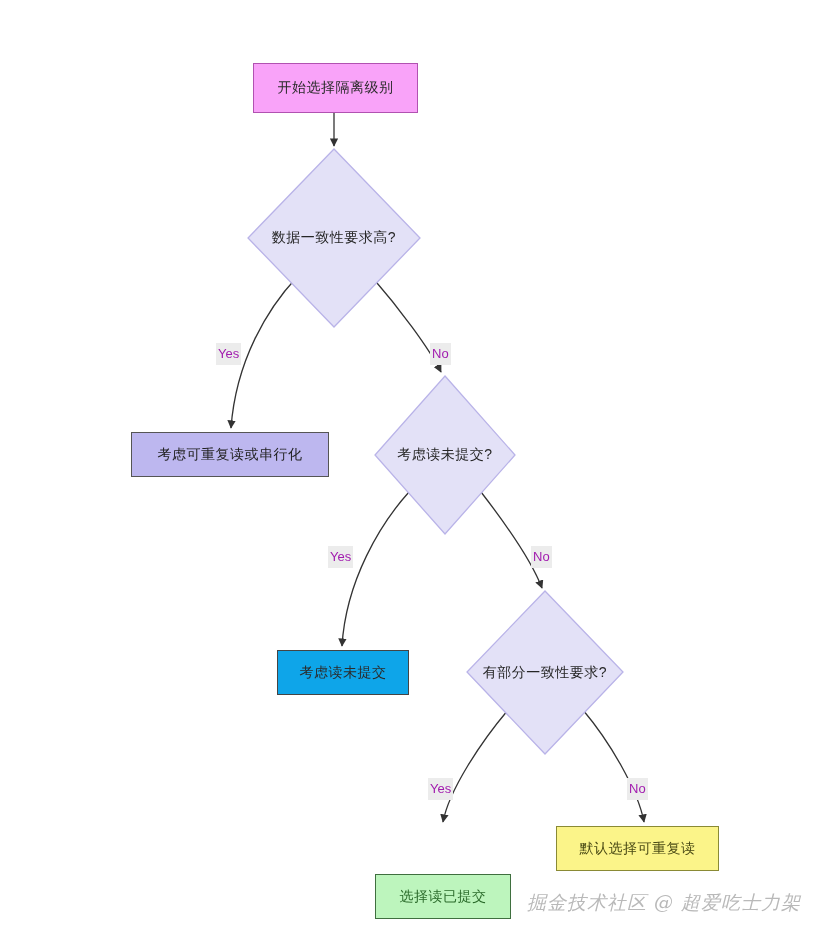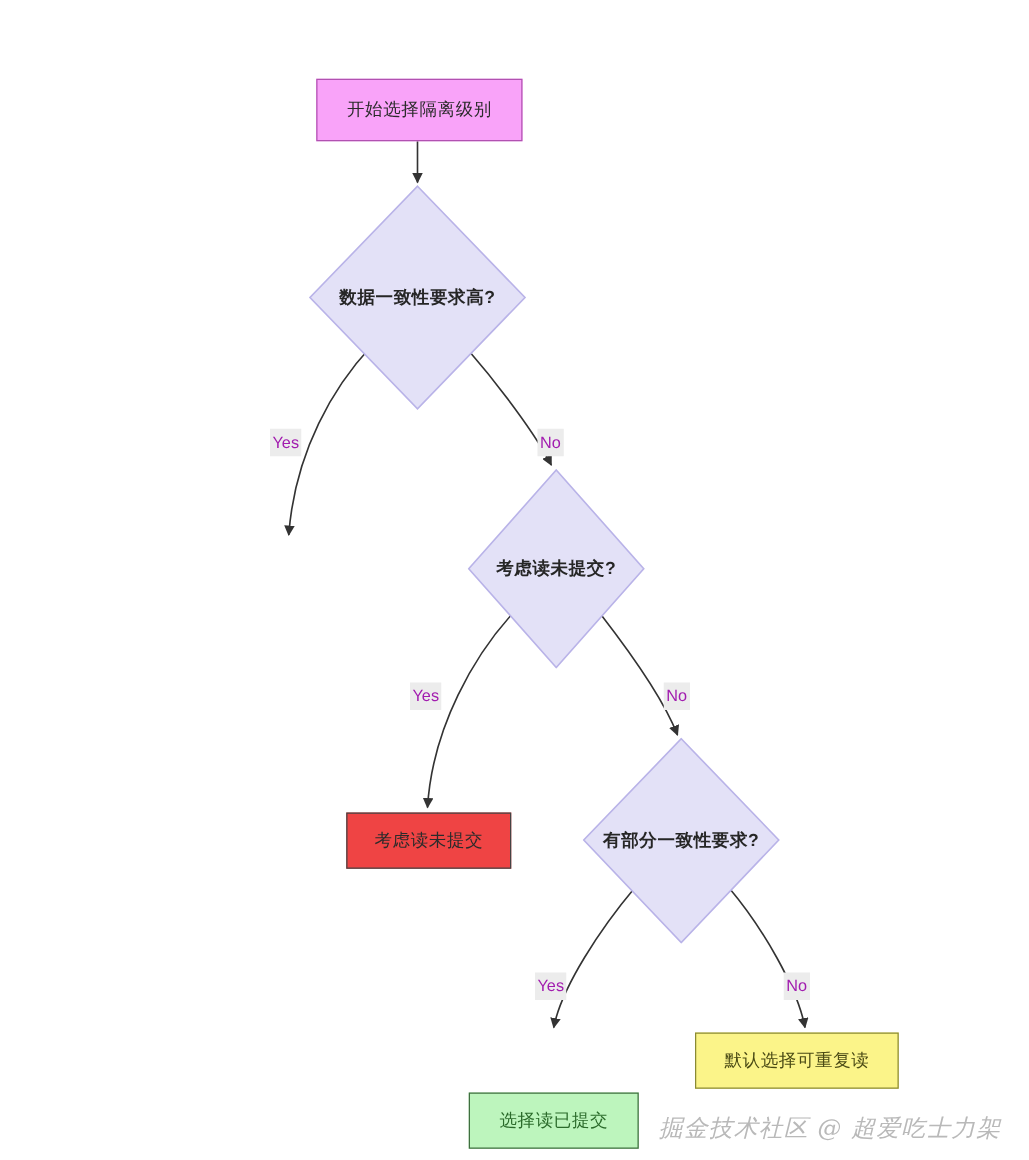--- a/index.html
+++ b/index.html
@@ -71,21 +71,21 @@
     background: #f9a3f9;
     border-color: #b152b1;
     color: #2b2b2b;
   }
   .node-blue {
     background: #bdb7ef;
     border-color: #555555;
     color: #222222;
   }
   .node-red {
-    background: #ef4444;
+    background: #0ea5e9;
     border-color: #444444;
     color: #2b2b2b;
   }
   .node-green {
     background: #bdf5bd;
     border-color: #3f6f3f;
     color: #2b6b2b;
   }
   .node-yellow {
     background: #fbf489;
@@ -110,21 +110,20 @@
     stroke: #b9b3e8;
     stroke-width: 1.3px;
   }
   .diamond-label {
     position: relative;
     z-index: 1;
     font-size: 14px;
     letter-spacing: 0.5px;
     color: #262626;
     white-space: nowrap;
-    font-weight: bold;
   }
 
   
   .edge-label {
     position: absolute;
     z-index: 3;
     font-size: 13px;
     color: #a21caf;
     background: #ececec;
     padding: 4px 2px;
@@ -179,20 +178,23 @@
       <span>开始选择隔离级别</span>
     </div>
 
     <div class="node node-diamond" style="left:247px; top:148px; width:174px; height:180px;">
       <svg class="diamond-shape" viewBox="0 0 174 180" preserveAspectRatio="none">
         <polygon points="87,1 173,90 87,179 1,90"></polygon>
       </svg>
       <span class="diamond-label">数据一致性要求高?</span>
     </div>
 
+    <div class="node node-rect node-blue" style="left:131px; top:432px; width:198px; height:45px;">
+      <span>考虑可重复读或串行化</span>
+    </div>
 
     <div class="node node-diamond" style="left:374px; top:375px; width:142px; height:160px;">
       <svg class="diamond-shape" viewBox="0 0 142 160" preserveAspectRatio="none">
         <polygon points="71,1 141,80 71,159 1,80"></polygon>
       </svg>
       <span class="diamond-label">考虑读未提交?</span>
     </div>
 
     <div class="node node-rect node-red" style="left:277px; top:650px; width:132px; height:45px;">
       <span>考虑读未提交</span>

